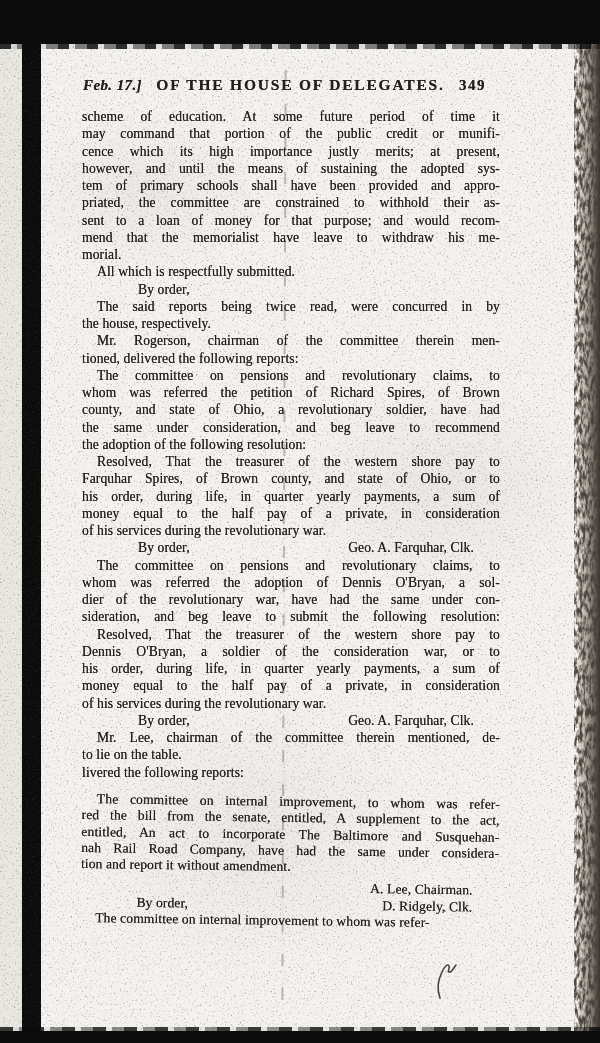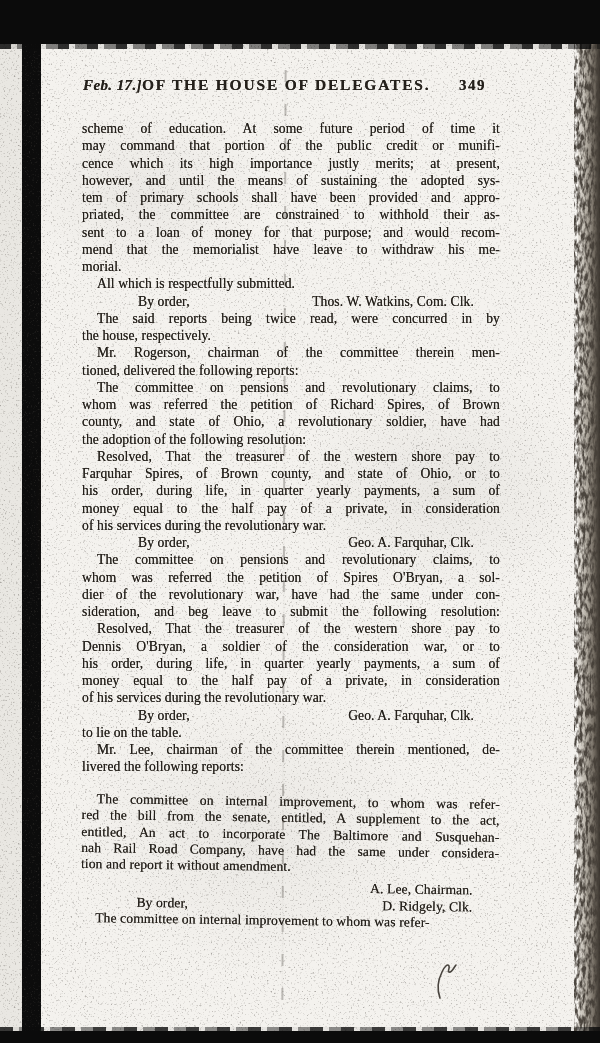--- a/index.html
+++ b/index.html
@@ -59,24 +59,24 @@
     transform:rotate(.2deg);z-index:3;
   }
 
   
   .text-col{position:absolute;left:82px;top:0;width:418px;color:#231f1a;z-index:4;}
   .header{
     position:absolute;top:76px;left:0;width:100%;display:flex;align-items:baseline;
     font-weight:bold;font-size:15px;text-shadow:0 0 .6px rgba(35,30,24,.85);
   }
   .header .date{font-style:italic;letter-spacing:.4px;padding-left:1px;}
-  .header .title{flex:1;letter-spacing:1.8px;font-size:15.5px;}
+  .header .title{flex:1;text-align:center;letter-spacing:1.8px;font-size:15.5px;}
   .header .pageno{letter-spacing:1.5px;padding-right:14px;text-align:center;}
 
-  .block-a{position:absolute;top:120px;left:0;width:100%;}
+  .block-a{position:absolute;top:108px;left:0;width:100%;}
   .block-b{position:absolute;top:791px;left:0;width:100%;transform:rotate(.8deg);transform-origin:0 0;}
 
   .ln{
     height:17.25px;line-height:17.25px;font-size:13.6px;letter-spacing:.1px;
     text-shadow:0 0 .6px rgba(35,30,24,.85);
   }
   .block-b .ln{height:16.3px;line-height:16.3px;}
   .j{text-align:justify;text-align-last:justify;}
   .p{text-indent:15px;}
   .byorder{display:flex;justify-content:space-between;padding:0 26px 0 56px;box-sizing:border-box;}
@@ -110,54 +110,54 @@
         <div class="ln j">cence which its high importance justly merits; at present,</div>
         <div class="ln j">however, and until the means of sustaining the adopted sys-</div>
         <div class="ln j">tem of primary schools shall have been provided and appro-</div>
         <div class="ln j">priated, the committee are constrained to withhold their as-</div>
         <div class="ln j">sent to a loan of money for that purpose; and would recom-</div>
         <div class="ln j">mend that the memorialist have leave to withdraw his me-</div>
         <div class="ln ">morial.</div>
         <div class="ln p">All which is respectfully submitted.</div>
         <div class="ln byorder">
           <span>By order,</span>
-          <span>Thos. W. Watkins, Com. Clk.</span>
         </div>
         <div class="ln p j">The said reports being twice read, were concurred in by</div>
         <div class="ln ">the house, respectively.</div>
         <div class="ln p j">Mr. Rogerson, chairman of the committee therein men-</div>
         <div class="ln ">tioned, delivered the following reports:</div>
         <div class="ln p j">The committee on pensions and revolutionary claims, to</div>
         <div class="ln j">whom was referred the petition of Richard Spires, of Brown</div>
         <div class="ln j">county, and state of Ohio, a revolutionary soldier, have had</div>
+        <div class="ln j">the same under consideration, and beg leave to recommend</div>
         <div class="ln ">the adoption of the following resolution:</div>
         <div class="ln p j">Resolved, That the treasurer of the western shore pay to</div>
         <div class="ln j">Farquhar Spires, of Brown county, and state of Ohio, or to</div>
         <div class="ln j">his order, during life, in quarter yearly payments, a sum of</div>
         <div class="ln j">money equal to the half pay of a private, in consideration</div>
         <div class="ln ">of his services during the revolutionary war.</div>
         <div class="ln byorder">
           <span>By order,</span>
           <span>Geo. A. Farquhar, Clk.</span>
         </div>
         <div class="ln p j">The committee on pensions and revolutionary claims, to</div>
-        <div class="ln j">whom was referred the petition of Spires O'Bryan, a sol-</div>
+        <div class="ln j">whom was referred the adoption of Dennis O'Bryan, a sol-</div>
         <div class="ln j">dier of the revolutionary war, have had the same under con-</div>
         <div class="ln j">sideration, and beg leave to submit the following resolution:</div>
         <div class="ln p j">Resolved, That the treasurer of the western shore pay to</div>
         <div class="ln j">Dennis O'Bryan, a soldier of the consideration war, or to</div>
         <div class="ln j">his order, during life, in quarter yearly payments, a sum of</div>
         <div class="ln j">money equal to the half pay of a private, in consideration</div>
         <div class="ln ">of his services during the revolutionary war.</div>
         <div class="ln byorder">
           <span>By order,</span>
           <span>Geo. A. Farquhar, Clk.</span>
         </div>
+        <div class="ln p j">Mr. Lee, chairman of the committee therein mentioned, de-</div>
         <div class="ln ">to lie on the table.</div>
-        <div class="ln p j">Mr. Lee, chairman of the committee therein mentioned, de-</div>
         <div class="ln ">livered the following reports:</div>
       </div>
     <div class="block-b" id="block-b">
         <div class="ln p j">The committee on internal improvement, to whom was refer-</div>
         <div class="ln j">red the bill from the senate, entitled, A supplement to the act,</div>
         <div class="ln j">entitled, An act to incorporate The Baltimore and Susquehan-</div>
         <div class="ln j">nah Rail Road Company, have had the same under considera-</div>
         <div class="ln ">tion and report it without amendment.</div>
         <div class="ln signature">A. Lee, Chairman.</div>
         <div class="ln byorder">

